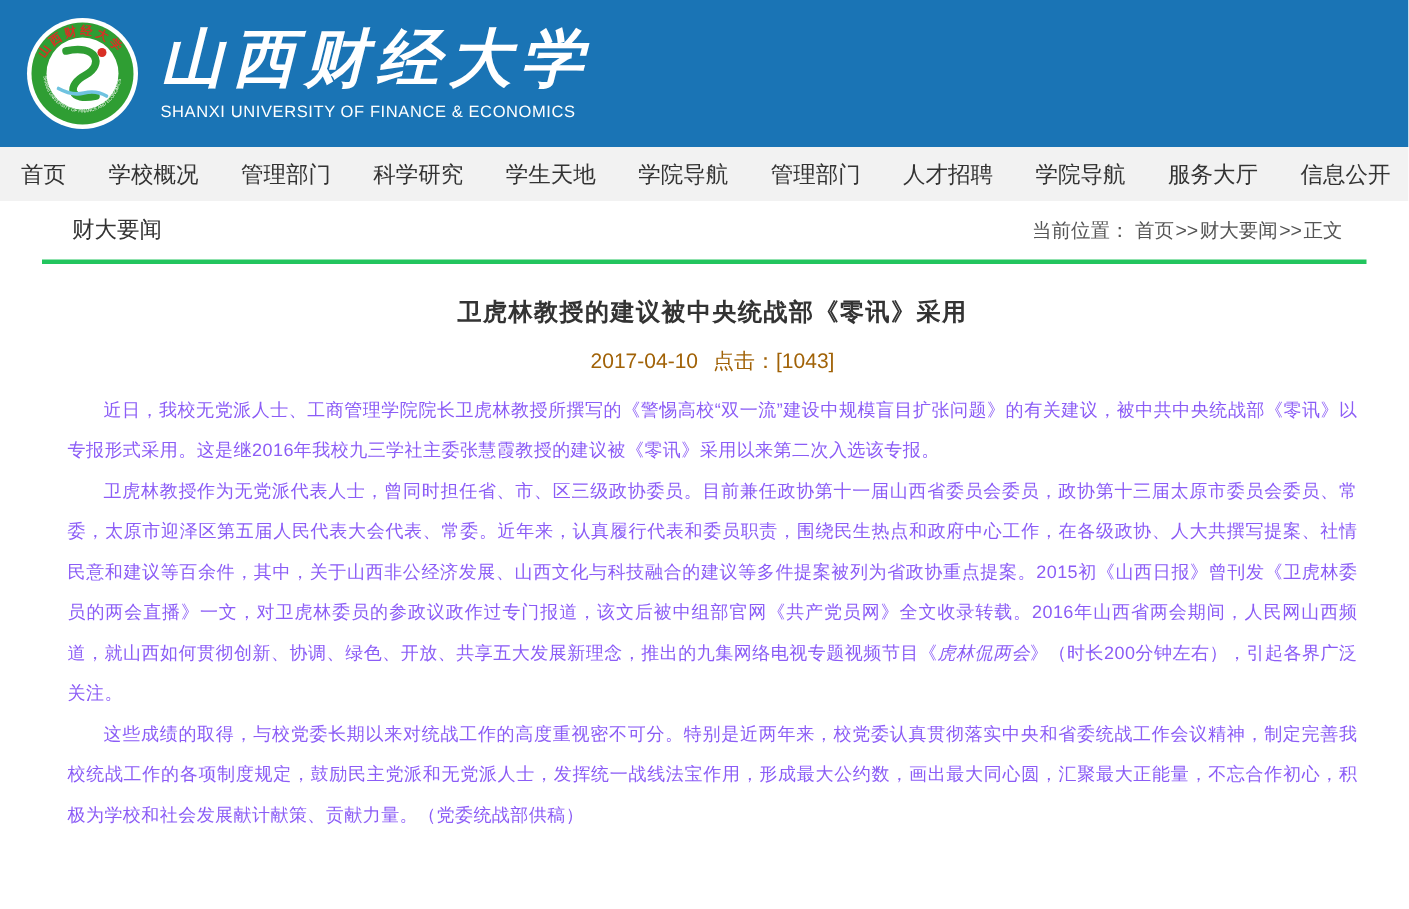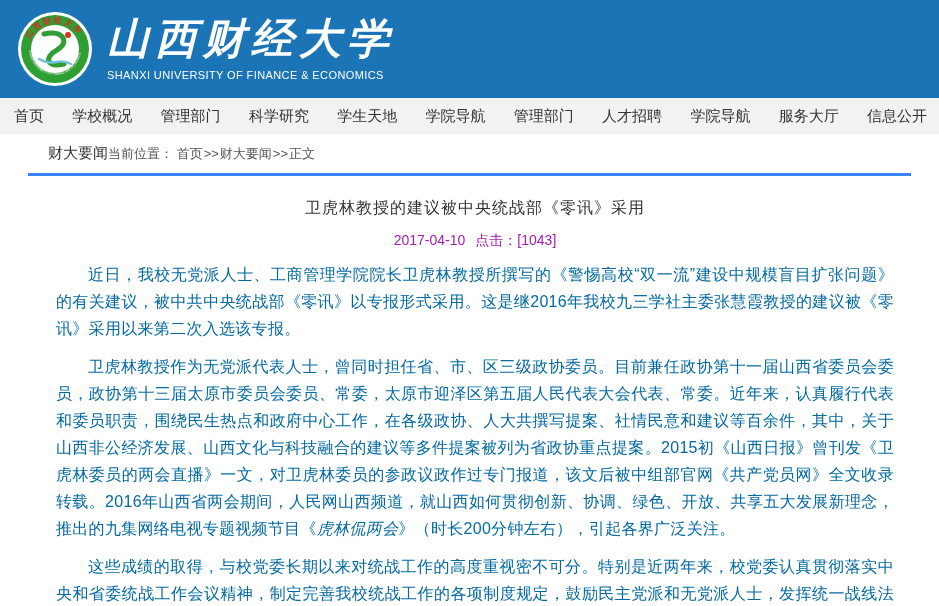--- a/index.html
+++ b/index.html
@@ -61,21 +61,22 @@
     white-space: nowrap;
     cursor: pointer;
   }
 
   
   .crumb-row {
     margin: 0 28px;
     height: 42px;
     display: flex;
     align-items: center;
-    border-bottom: 3px solid #3b82f6;
+    justify-content: space-between;
+    border-bottom: 3px solid #22c55e;
   }
   .section-label {
     padding-left: 20px;
     font-size: 15px;
     color: #333333;
     cursor: pointer;
   }
   .breadcrumb {
     font-size: 13px;
     color: #555555;
@@ -88,38 +89,38 @@
   }
   .breadcrumb .sep { margin: 0 1px; }
 
   
   .article {
     padding: 12px 34px 0 45px;
   }
   .article-title {
     text-align: center;
     font-size: 16px;
-    font-weight: normal;
+    font-weight: bold;
     color: #333333;
     margin: 10px 0 0 0;
     letter-spacing: 1px;
   }
   .article-meta {
     text-align: center;
     font-size: 14px;
-    color: #a21caf;
+    color: #a16207;
     margin: 13px 0 10px 0;
   }
   .article-meta .gap { display:inline-block; width: 10px; }
   .article-body p {
-    font-size: 16px;
-    color: #0369a1;
+    font-size: 12px;
+    color: #8b5cf6;
     line-height: 27px;
     text-indent: 2em;
-    margin: 11px;
+    margin: 0;
     text-align: justify;
     letter-spacing: 0.3px;
   }
   .article-body em { }
 </style>
 </head>
 <body>
 
 <div class="site-header">
   <div class="logo-wrap">

